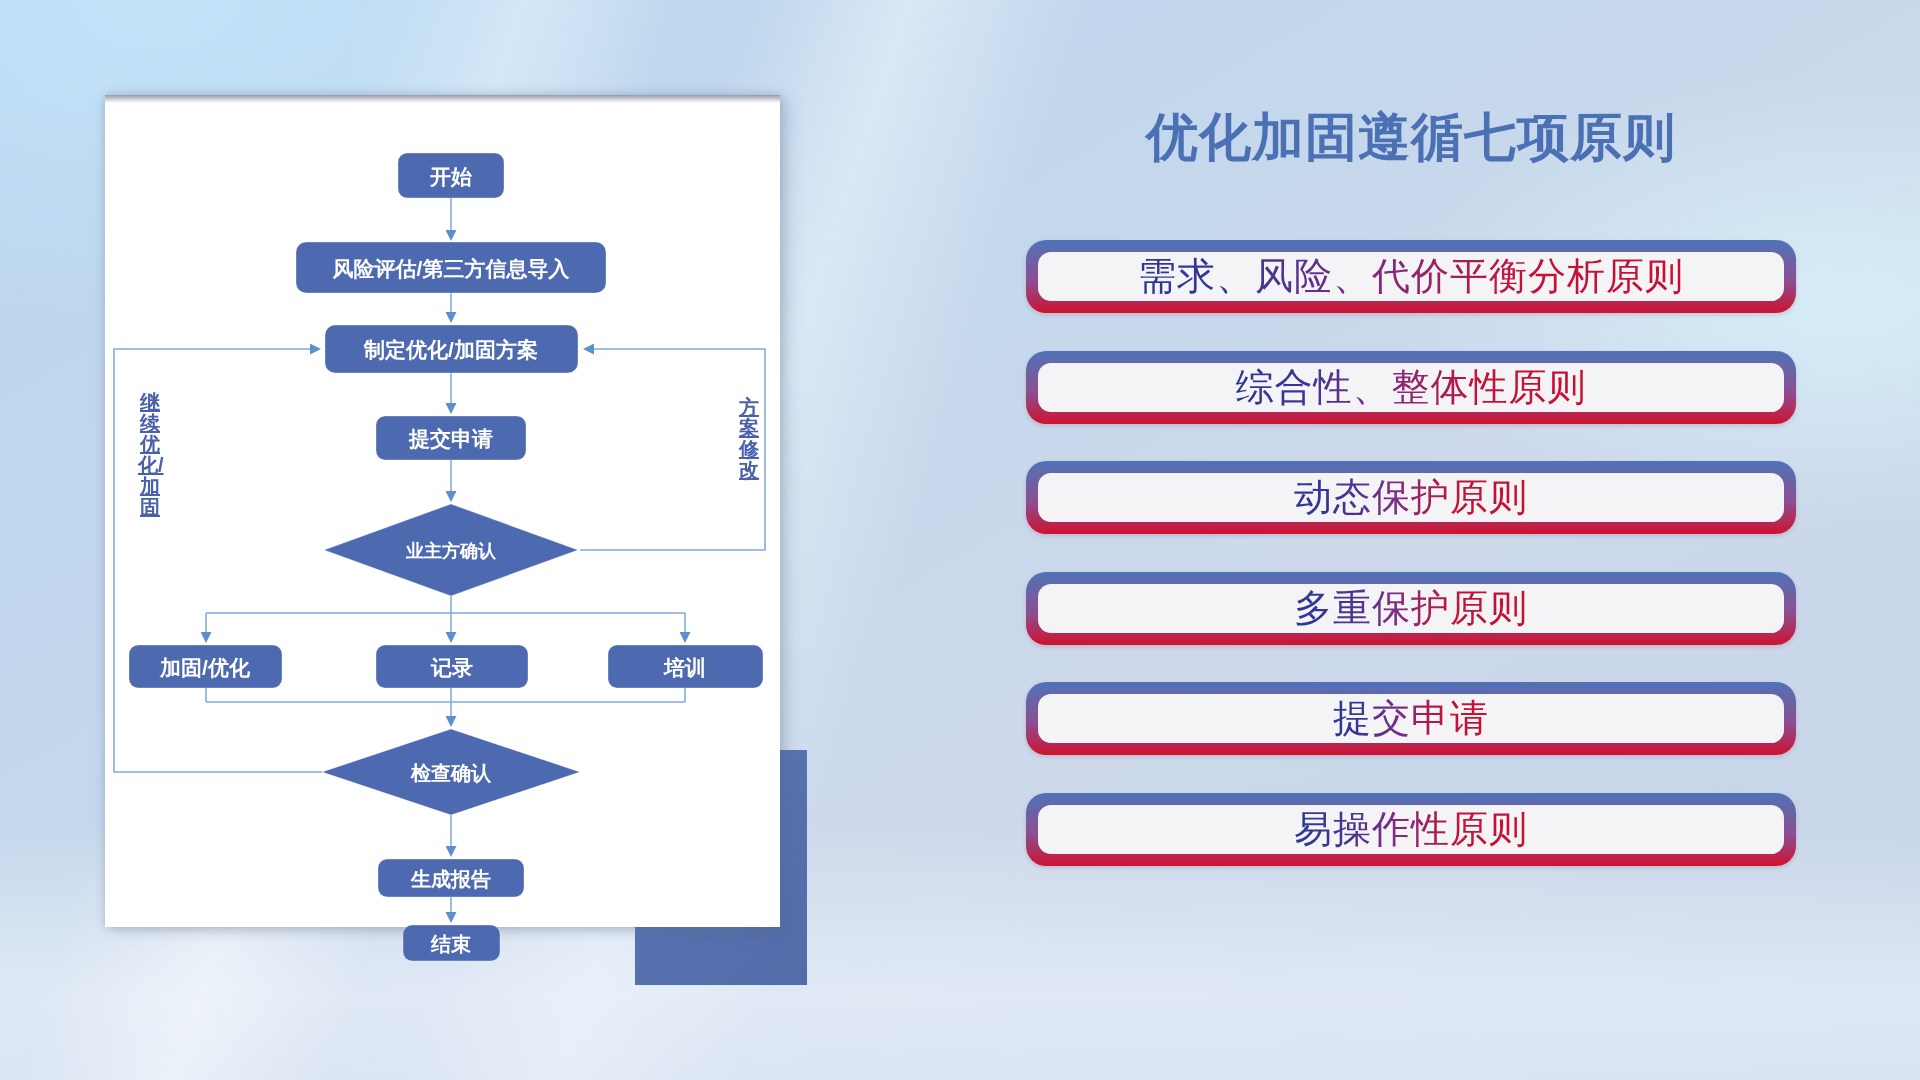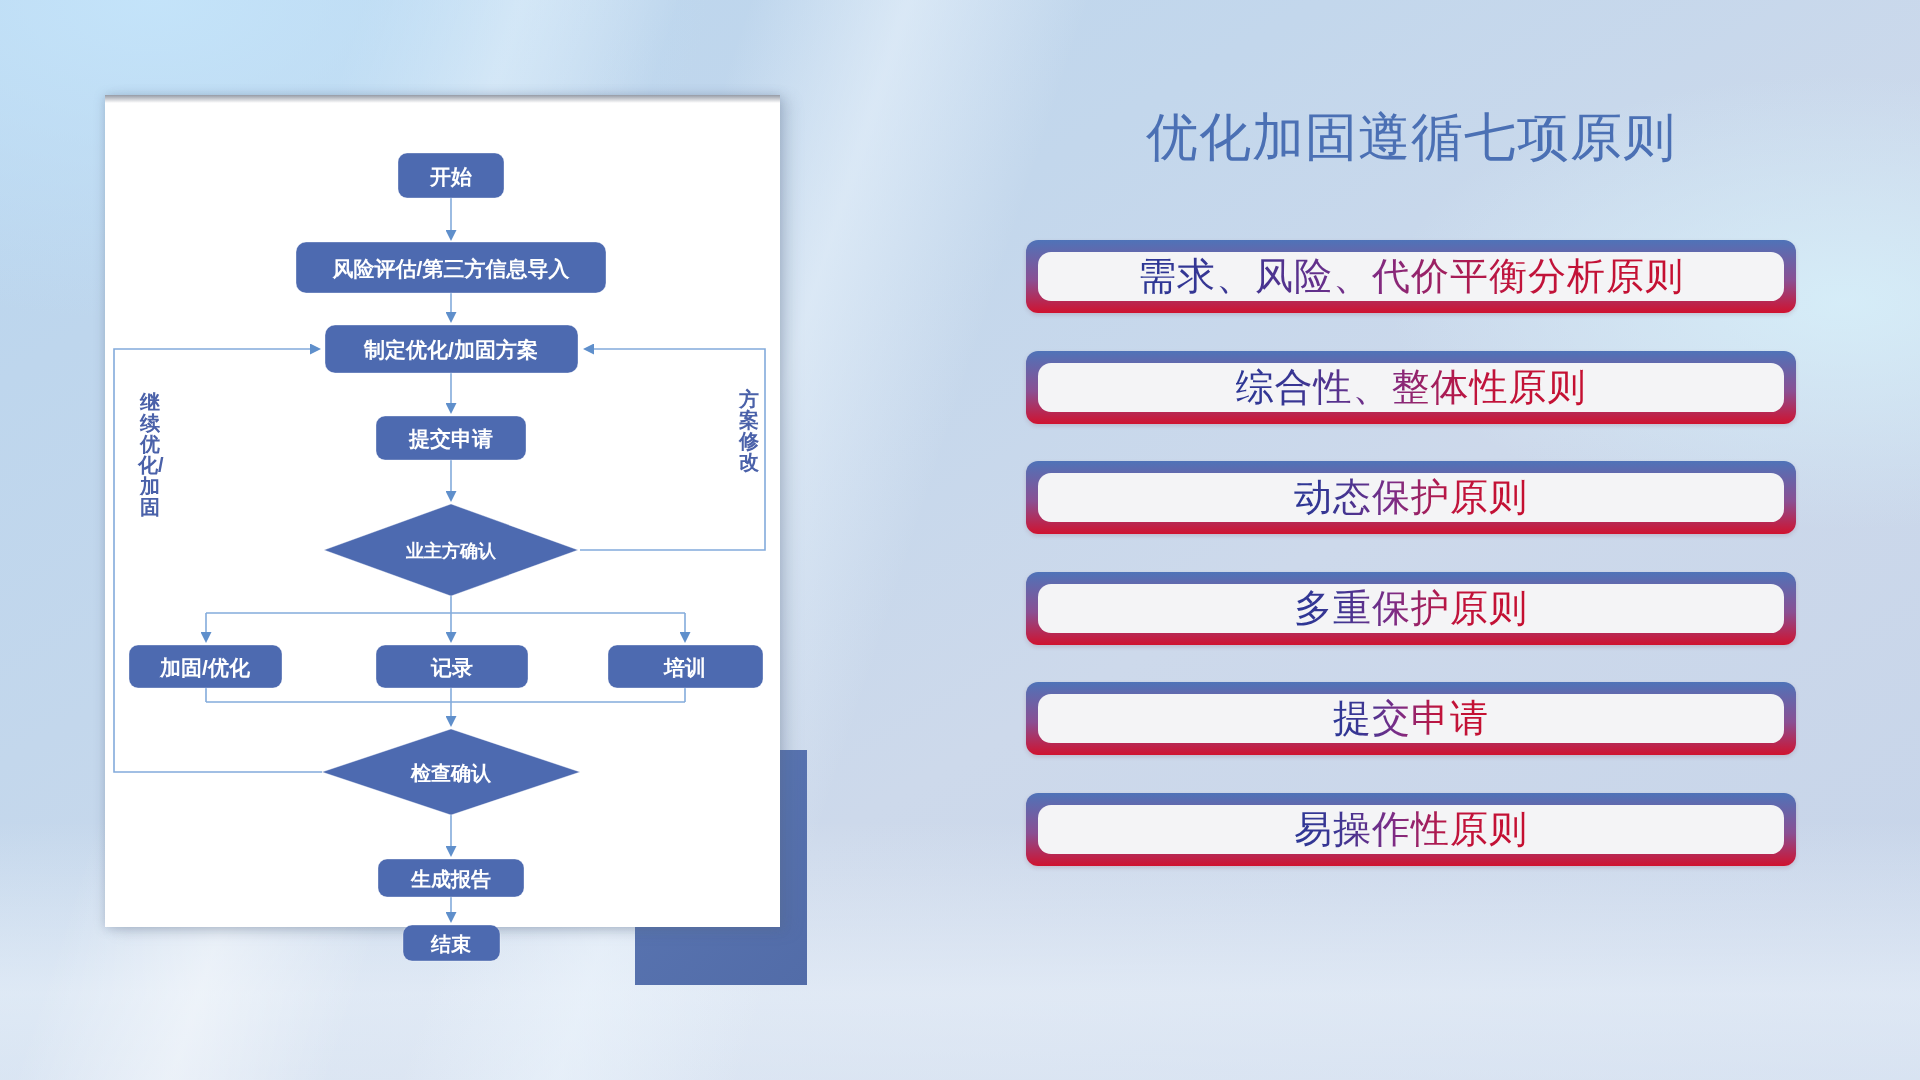--- a/index.html
+++ b/index.html
@@ -29,36 +29,36 @@
     background:linear-gradient(to bottom, rgba(62,72,92,0.55), rgba(62,72,92,0));
   }
   .flow-svg{position:absolute;inset:0;}
   .flow-svg text{
     font-family:"Liberation Sans","DejaVu Sans",sans-serif;
     font-weight:bold;fill:#ffffff;
   }
   .vlabel{
     position:absolute;width:24px;
     font-size:20px;line-height:21px;font-weight:bold;color:#4a61a9;
-    text-align:center;word-break:break-all;letter-spacing:0;
+    text-align:center;word-break:break-all;letter-spacing:0;text-decoration:underline;
   }
   .vlabel.left{left:138px;top:392px;}
-  .vlabel.right{left:737px;top:389px;}
+  .vlabel.right{left:737px;top:397px;}
   
   .main-title{
     position:absolute;left:1026px;top:104px;width:770px;height:66px;
-    text-align:center;font-size:52px;line-height:66px;font-weight:normal;
+    text-align:center;font-size:52px;line-height:66px;font-weight:bold;
     color:#4b70b4;letter-spacing:1px;
   }
   .cards{
     position:absolute;left:1026px;top:240px;width:770px;
     display:flex;flex-direction:column;gap:37.5px;
   }
   .card{
-    height:73px;border-radius:12px;padding:12px;box-sizing:border-box;
+    height:73px;border-radius:20px;padding:12px;box-sizing:border-box;
     background:linear-gradient(180deg,#4f73b8 0%,#8a4f93 55%,#d0122f 100%);
     box-shadow:0 2px 4px rgba(120,50,70,0.18);
   }
   .card-inner{
     width:100%;height:100%;border-radius:13px;background:#f4f4f6;
     display:flex;align-items:center;justify-content:center;
   }
   .card-inner span{
     font-size:38px;font-weight:500;letter-spacing:1px;
     background:linear-gradient(90deg,#2c3795 0%,#3a3693 18%,#7c2c86 42%,#c0143c 68%,#c50f30 100%);

